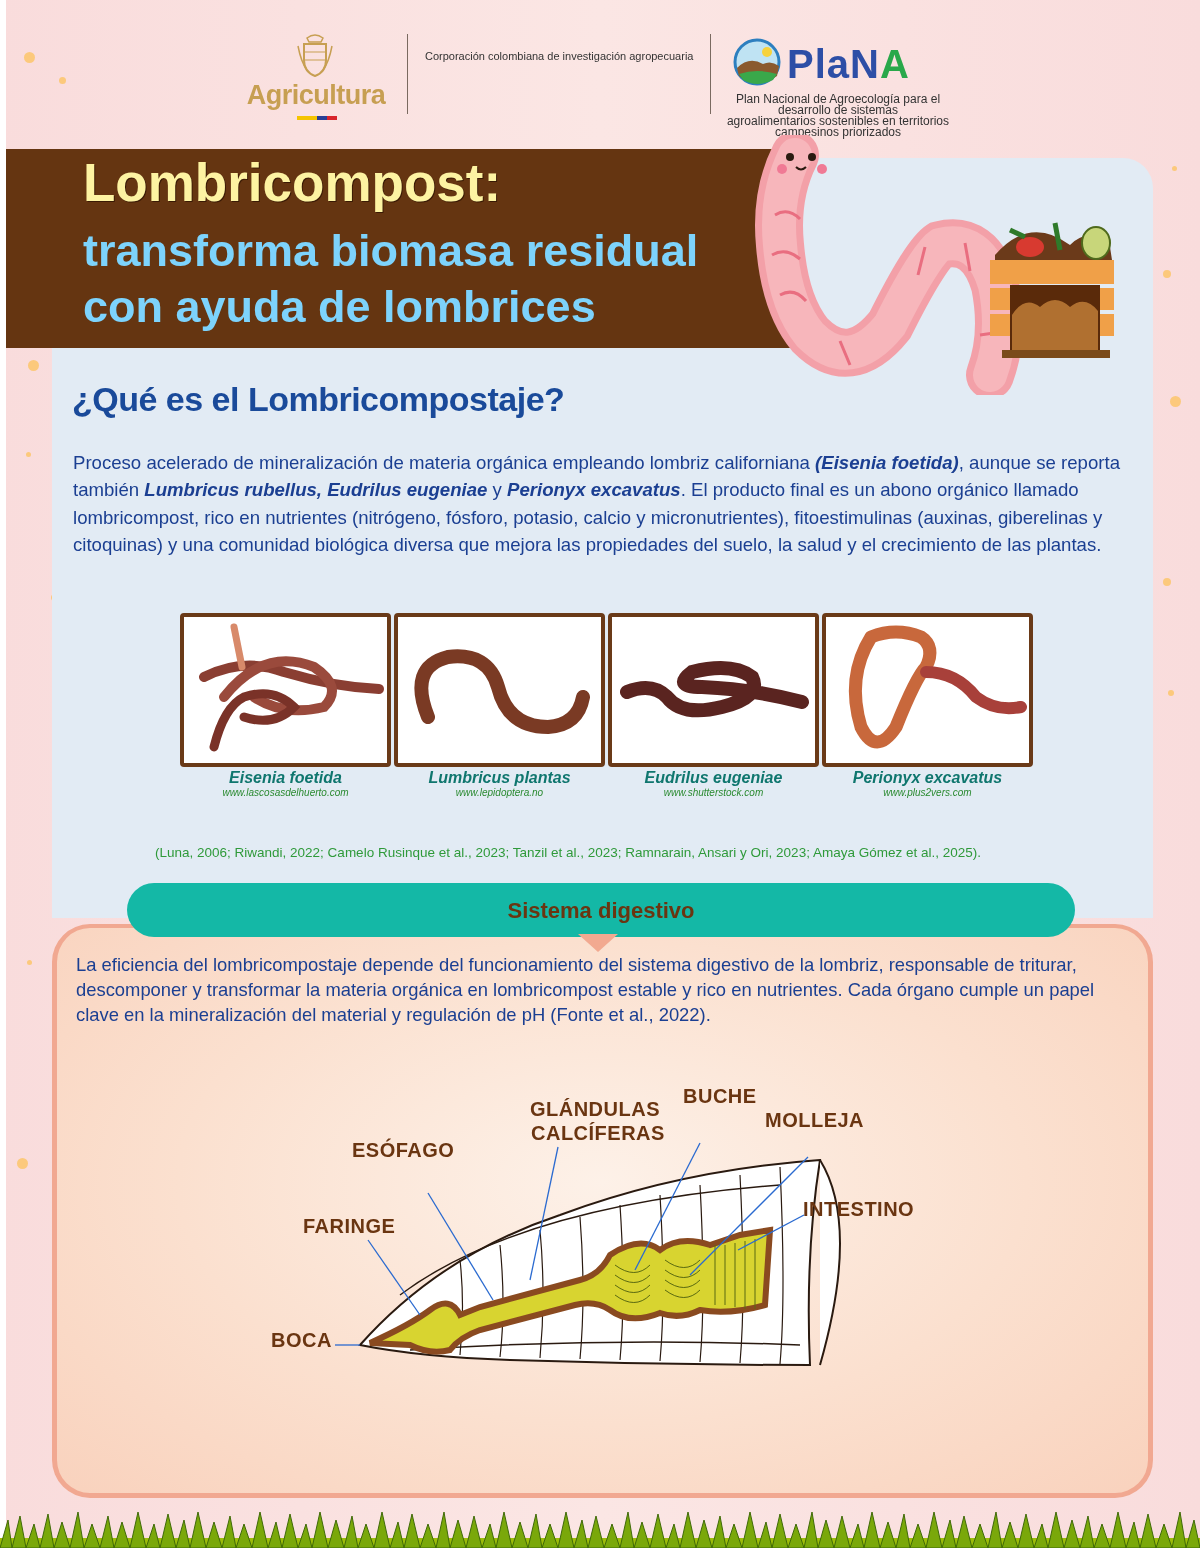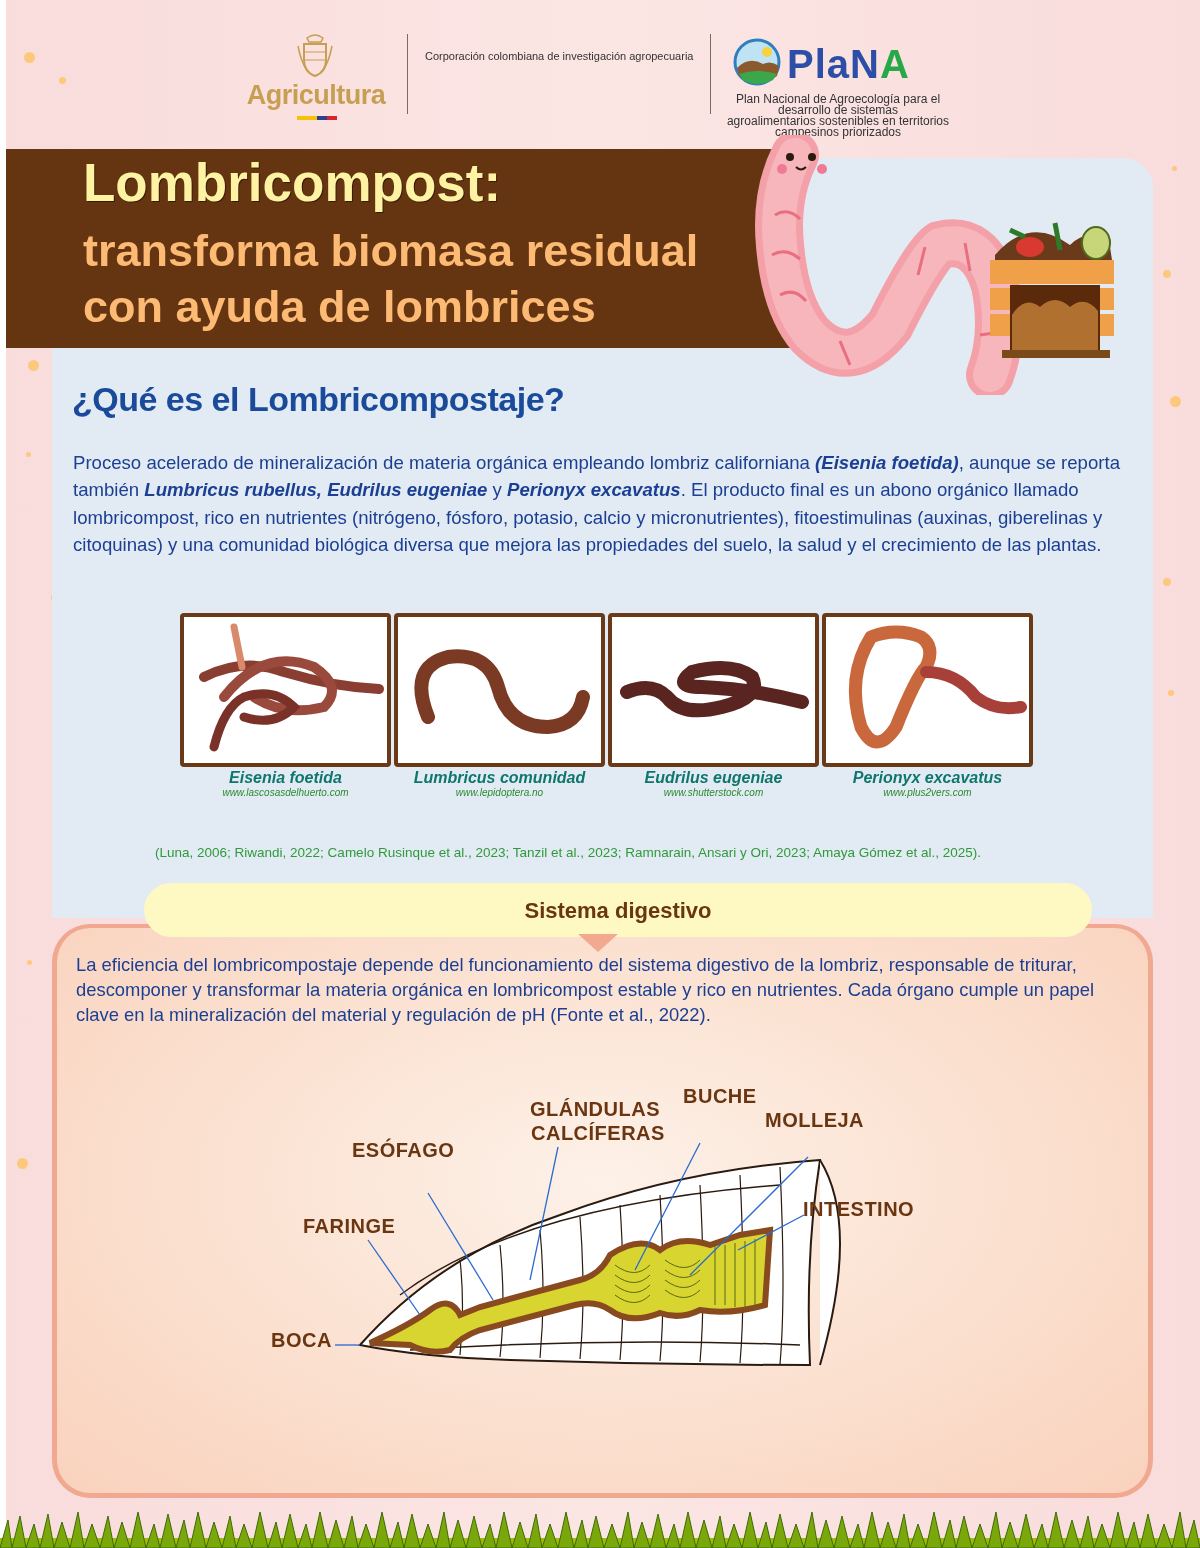--- a/index.html
+++ b/index.html
@@ -39,21 +39,21 @@
     position: absolute; left: 52px; top: 158px; width: 1101px; height: 760px;
     background: #e2ebf4; border-radius: 0 30px 0 0;
   }
 
   
   .title-banner {
     position: absolute; left: 6px; top: 149px; width: 784px; height: 199px;
     background: #653511;
   }
   .title-line1 { position: absolute; left: 77px; top: 3px; font-size: 53px; font-weight: bold; color: #fdf3a2; text-shadow: 1px 1px 0 #3a1a05; }
-  .title-line2 { position: absolute; left: 77px; top: 74px; font-size: 45px; font-weight: bold; color: #fdba74; line-height: 56px; }
+  .title-line2 { position: absolute; left: 77px; top: 74px; font-size: 45px; font-weight: bold; color: #7dd3fc; line-height: 56px; }
 
   
   .worm-art { position: absolute; left: 740px; top: 135px; width: 400px; height: 260px; }
 
   
   .qtitle { position: absolute; left: 72px; top: 380px; font-size: 34px; font-weight: bold; color: #1a4a9a; letter-spacing: -0.5px; }
   .intro { position: absolute; left: 73px; top: 449px; width: 1060px; font-size: 18.6px; line-height: 27.4px; color: #1b3f92; }
   .intro b { font-style: italic; }
 
   
@@ -68,22 +68,22 @@
 
   
   .dig-box {
     position: absolute; left: 52px; top: 924px; width: 1101px; height: 574px;
     border-radius: 38px;
     background: radial-gradient(ellipse at 50% 45%, #fdf1e8 0%, #fbe0cf 55%, #f9d2bd 100%);
     border: 5px solid #f1a891;
     border-top-width: 4px;
   }
   .dig-header {
-    position: absolute; left: 144px; top: 883px; width: 948px; height: 54px;
-    background: #fef9c3; border-radius: 27px;
+    position: absolute; left: 127px; top: 883px; width: 948px; height: 54px;
+    background: #14b8a6; border-radius: 27px;
     text-align: center; font-size: 22px; font-weight: bold; color: #6a3511; line-height: 56px;
   }
   .dig-pointer { position: absolute; left: 578px; top: 934px; width: 0; height: 0;
     border-left: 20px solid transparent; border-right: 20px solid transparent; border-top: 18px solid #f2a990; }
   .dig-text { position: absolute; left: 76px; top: 952px; width: 1050px; font-size: 18.4px; line-height: 25px; color: #1b3f92; }
 
   .diagram { position: absolute; left: 260px; top: 1075px; width: 680px; height: 300px; }
   .lbl { position: absolute; font-size: 20px; font-weight: bold; color: #6a3511; letter-spacing: 0.5px; white-space: nowrap; }
 
   
@@ -189,21 +189,21 @@
     </div>
     <div class="sp-name">Eisenia foetida</div>
     <div class="sp-url">www.lascosasdelhuerto.com</div>
   </div>
   <div class="sp">
     <div class="sp-frame">
       <svg width="203" height="146" viewBox="0 0 203 146">
         <path d="M30 100 Q10 50 50 40 Q90 35 100 70 Q110 110 150 110 Q180 108 185 80" fill="none" stroke="#7a3a24" stroke-width="14" stroke-linecap="round"></path>
       </svg>
     </div>
-    <div class="sp-name">Lumbricus comunidad</div>
+    <div class="sp-name">Lumbricus plantas</div>
     <div class="sp-url">www.lepidoptera.no</div>
   </div>
   <div class="sp">
     <div class="sp-frame">
       <svg width="203" height="146" viewBox="0 0 203 146">
         <path d="M15 75 Q40 65 55 80 Q70 100 110 90 Q150 80 140 60 Q120 45 80 55 Q60 70 90 70 Q140 72 190 85" fill="none" stroke="#5a2420" stroke-width="14" stroke-linecap="round"></path>
       </svg>
     </div>
     <div class="sp-name">Eudrilus eugeniae</div>
     <div class="sp-url">www.shutterstock.com</div>

